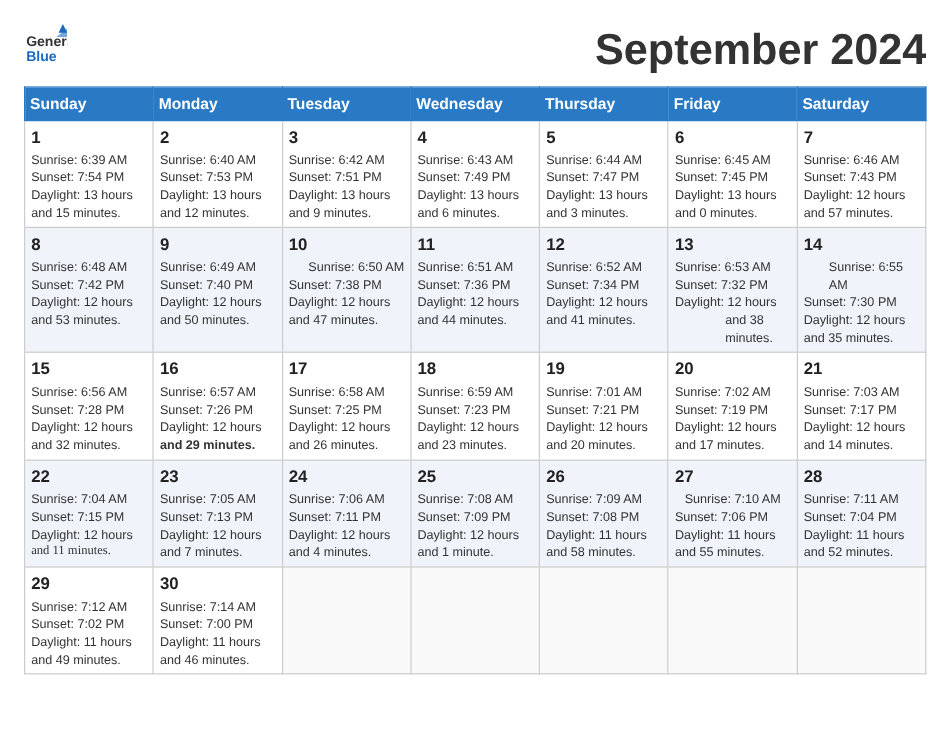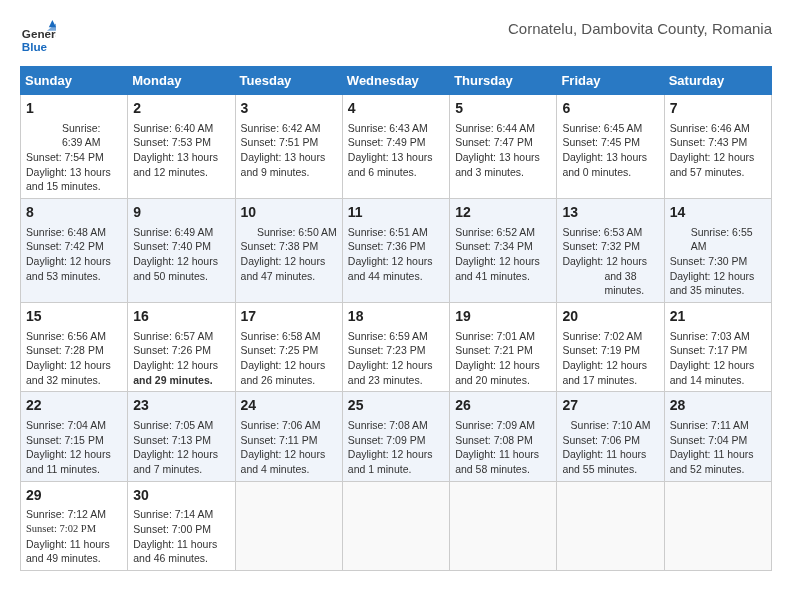--- a/index.html
+++ b/index.html
@@ -84,41 +84,41 @@
 <div class="header">
   <div class="logo">
     <svg class="logo-icon" viewBox="0 0 40 40">
       <text x="2" y="20" font-size="13" font-weight="bold" fill="#333">General</text>
       <text x="2" y="34" font-size="13" font-weight="bold" fill="#1a6bbf">Blue</text>
       <polygon points="32,8 40,8 36,0" fill="#1a6bbf"></polygon>
       <polygon points="30,12 40,12 40,4" fill="#1a6bbf" opacity="0.6"></polygon>
     </svg>
   </div>
   <div class="title-section">
-    <div class="subtitle">Cornatelu, Dambovita County, Romania</div>
+    <div class="month-title">September 2024</div>
   </div>
 </div>
 
 <table class="calendar">
   <thead>
     <tr>
     <th>Sunday</th>
         <th>Monday</th>
         <th>Tuesday</th>
         <th>Wednesday</th>
         <th>Thursday</th>
         <th>Friday</th>
         <th>Saturday</th>
       </tr>
   </thead>
   <tbody id="calendar-body">
   <tr>
         <td>
           <span class="day-num">1</span>
-          <span class="cell-text" style="display: block; margin-left: 36px;">Sunrise: 6:39 AM</span>
+          <span class="cell-text" style="display: block;">Sunrise: 6:39 AM</span>
           <span class="cell-text" style="display: block;">Sunset: 7:54 PM</span>
           <span class="cell-text" style="display: block;">Daylight: 13 hours</span>
           <span class="cell-text" style="display: block;">and 15 minutes.</span>
         </td>
         <td>
           <span class="day-num">2</span>
           <span class="cell-text" style="display: block;">Sunrise: 6:40 AM</span>
           <span class="cell-text" style="display: block;">Sunset: 7:53 PM</span>
           <span class="cell-text" style="display: block;">Daylight: 13 hours</span>
           <span class="cell-text" style="display: block;">and 12 minutes.</span>
@@ -260,21 +260,21 @@
           <span class="cell-text" style="display: block;">Daylight: 12 hours</span>
           <span class="cell-text" style="display: block;">and 14 minutes.</span>
         </td>
       </tr>
       <tr>
         <td>
           <span class="day-num">22</span>
           <span class="cell-text" style="display: block;">Sunrise: 7:04 AM</span>
           <span class="cell-text" style="display: block;">Sunset: 7:15 PM</span>
           <span class="cell-text" style="display: block;">Daylight: 12 hours</span>
-          <span class="cell-text" style="display: block;">and 11 minutes.</span>
+          <span class="cell-text" style="display: block; font-family: Liberation Serif, serif;">and 11 minutes.</span>
         </td>
         <td>
           <span class="day-num">23</span>
           <span class="cell-text" style="display: block;">Sunrise: 7:05 AM</span>
           <span class="cell-text" style="display: block;">Sunset: 7:13 PM</span>
           <span class="cell-text" style="display: block;">Daylight: 12 hours</span>
           <span class="cell-text" style="display: block;">and 7 minutes.</span>
         </td>
         <td>
           <span class="day-num">24</span>
@@ -309,21 +309,21 @@
           <span class="cell-text" style="display: block;">Sunrise: 7:11 AM</span>
           <span class="cell-text" style="display: block;">Sunset: 7:04 PM</span>
           <span class="cell-text" style="display: block;">Daylight: 11 hours</span>
           <span class="cell-text" style="display: block;">and 52 minutes.</span>
         </td>
       </tr>
       <tr>
         <td>
           <span class="day-num">29</span>
           <span class="cell-text" style="display: block;">Sunrise: 7:12 AM</span>
-          <span class="cell-text" style="display: block; font-family: Liberation Serif, serif;">Sunset: 7:02 PM</span>
+          <span class="cell-text" style="display: block;">Sunset: 7:02 PM</span>
           <span class="cell-text" style="display: block;">Daylight: 11 hours</span>
           <span class="cell-text" style="display: block;">and 49 minutes.</span>
         </td>
         <td>
           <span class="day-num">30</span>
           <span class="cell-text" style="display: block;">Sunrise: 7:14 AM</span>
           <span class="cell-text" style="display: block;">Sunset: 7:00 PM</span>
           <span class="cell-text" style="display: block;">Daylight: 11 hours</span>
           <span class="cell-text" style="display: block;">and 46 minutes.</span>
         </td>

